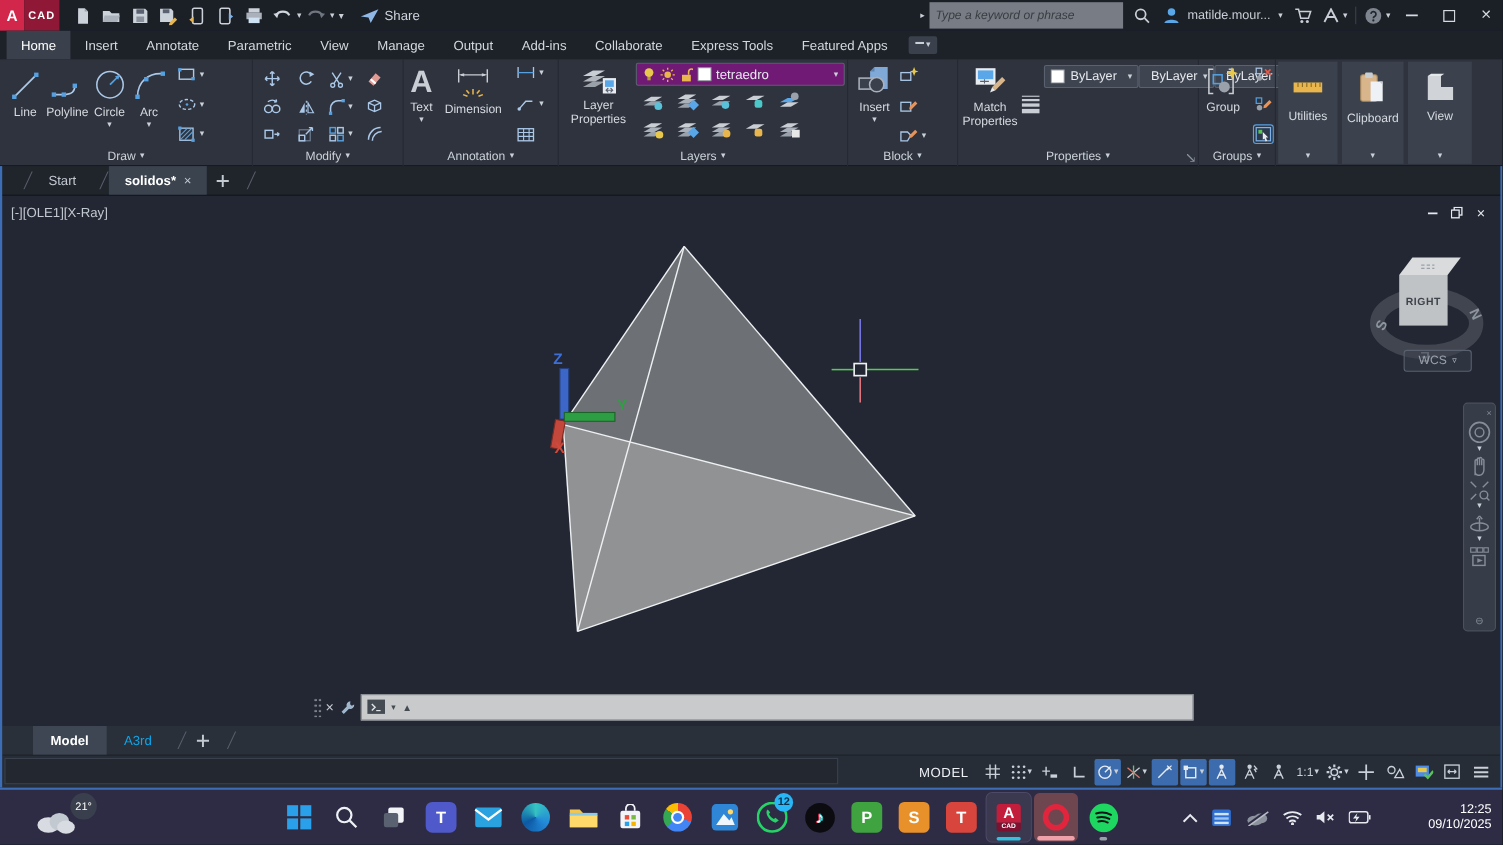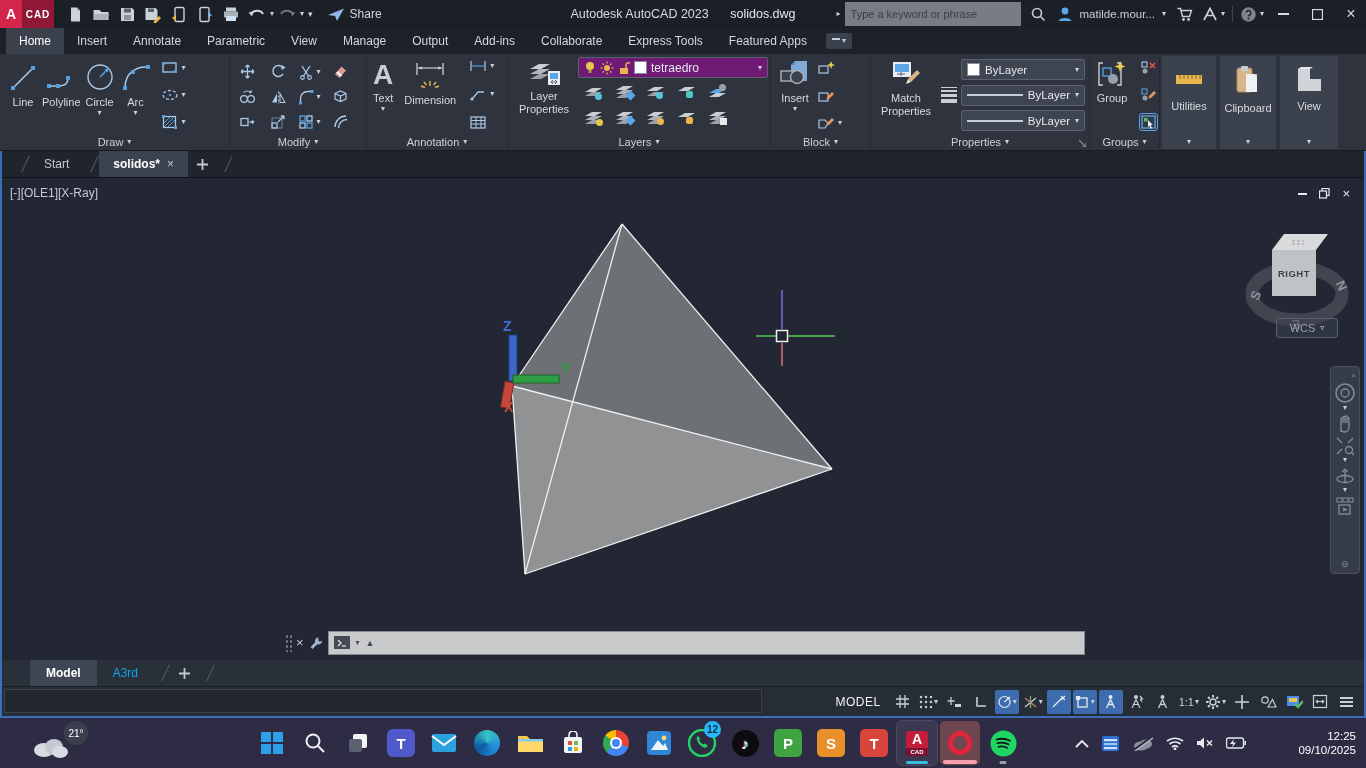--- a/index.html
+++ b/index.html
@@ -12,21 +12,21 @@
   .titlebar{position:absolute;top:0;left:0;right:0;height:28px;background:#1b1f26;
     display:flex;align-items:center;color:#c9ced6;font-size:12px}
   .acad-badge{display:flex;height:28px;align-items:stretch;margin-right:8px}
   .acad-a{background:#d2264a;color:#fff;font-weight:bold;width:22px;display:flex;align-items:center;justify-content:center;font-size:14px}
   .acad-cad{background:#8f1836;color:#fff;font-weight:bold;width:32px;display:flex;align-items:center;justify-content:center;font-size:10px;letter-spacing:1px}
   .qi{width:26px;height:24px;display:flex;align-items:center;justify-content:center;border-radius:2px}
   .share-btn{display:flex;align-items:center;gap:5px;margin-left:10px;color:#cfd6df}
   .title-center{position:absolute;left:0;right:0;text-align:center;pointer-events:none;color:#d6dbe2;font-size:12.5px}
   .title-center .doc{margin-left:18px;color:#e4e8ee}
   .title-right{margin-left:auto;display:flex;align-items:center;gap:4px;z-index:2}
-  .srch{width:176px;height:18px;background:#787d85;border:none;font-size:11px;color:#30343a;padding:12px 6px;outline:none}
+  .srch{width:176px;height:18px;background:#787d85;border:none;font-style:italic;font-size:11px;color:#30343a;padding:12px 6px;outline:none}
   .srch::placeholder{color:#383c42}
   .winbtn{width:30px;height:28px;display:flex;align-items:center;justify-content:center;color:#d6dbe2;font-size:14px}
   .tinysep{width:1px;height:16px;background:#3a414b;margin:0 3px}
   
   .ribbontabs{position:absolute;top:28px;left:0;right:0;height:26px;background:#1d2128;display:flex;align-items:stretch;padding-left:6px}
   .rtab{padding:0 13px;display:flex;align-items:center;font-size:12px;color:#d3d8df}
   .rtab.active{background:#3a414c;color:#fff}
   .rtab-over{margin-left:6px;align-self:center;width:26px;height:16px;background:#3a414c;border-radius:2px;display:flex;align-items:center;justify-content:center;gap:2px}
   
   .ribbon{position:absolute;top:54px;left:0;right:0;height:97px;background:#2e333d;border-bottom:1px solid #171a1f}
@@ -175,24 +175,20 @@
         </svg>
       </div>
     <span class="dd">▾</span>
     <span class="dd" style="margin:0 4px;font-size:9px">▾</span>
     <div class="share-btn">
       <svg width="18" height="15">
           <polygon points="1,8 17,1.5 10,14 8,9" fill="#8fb8e6"></polygon>
         </svg>
       <span>Share</span>
     </div>
-    <div class="title-center">
-      <span>Autodesk AutoCAD 2023</span>
-      <span class="doc">solidos.dwg</span>
-    </div>
     <div class="title-right">
       <span class="dd">▸</span>
       <input class="srch" placeholder="Type a keyword or phrase" style="">
       <div class="qi">
           <svg width="16" height="16">
             <circle cx="7" cy="7" r="4.5" fill="none" stroke="#c9ced6" stroke-width="1.6"></circle>
             <line x1="10.5" y1="10.5" x2="14.5" y2="14.5" stroke="#c9ced6" stroke-width="1.6"></line>
           </svg>
         </div>
       <div class="qi" style="width:auto;gap:7px;padding:0 2px">
@@ -686,21 +682,21 @@
           <span>
               <span class="lwstack">
                 <i style="height:1px"></i>
                 <i style="height:2px"></i>
                 <i style="height:3px"></i>
                 <i style="height:4px"></i>
               </span>
             </span>
           <span><span><span class="ltdash"></span><span class="ltdash"></span><span class="ltdash"></span></span></span>
         </div>
-        <div style="display:flex;flex-direction:column;justify-content:space-between;flex:1;padding:2px 2px 2px 0">
+        <div style="display:flex;flex-direction:row;justify-content:space-between;flex:1;padding:2px 2px 2px 0">
           <div class="ddrow">
               <svg width="13" height="13">
                 <rect x="0.5" y="0.5" width="12" height="12" fill="#fff" stroke="#868c95"></rect>
               </svg>
               <span>ByLayer</span>
               <span style="flex:1"></span>
               <span class="dd">▾</span>
             </div>
           <div class="ddrow">
               <span style="flex:1;height:2px;background:#c9ced4;max-width:60px"></span>

